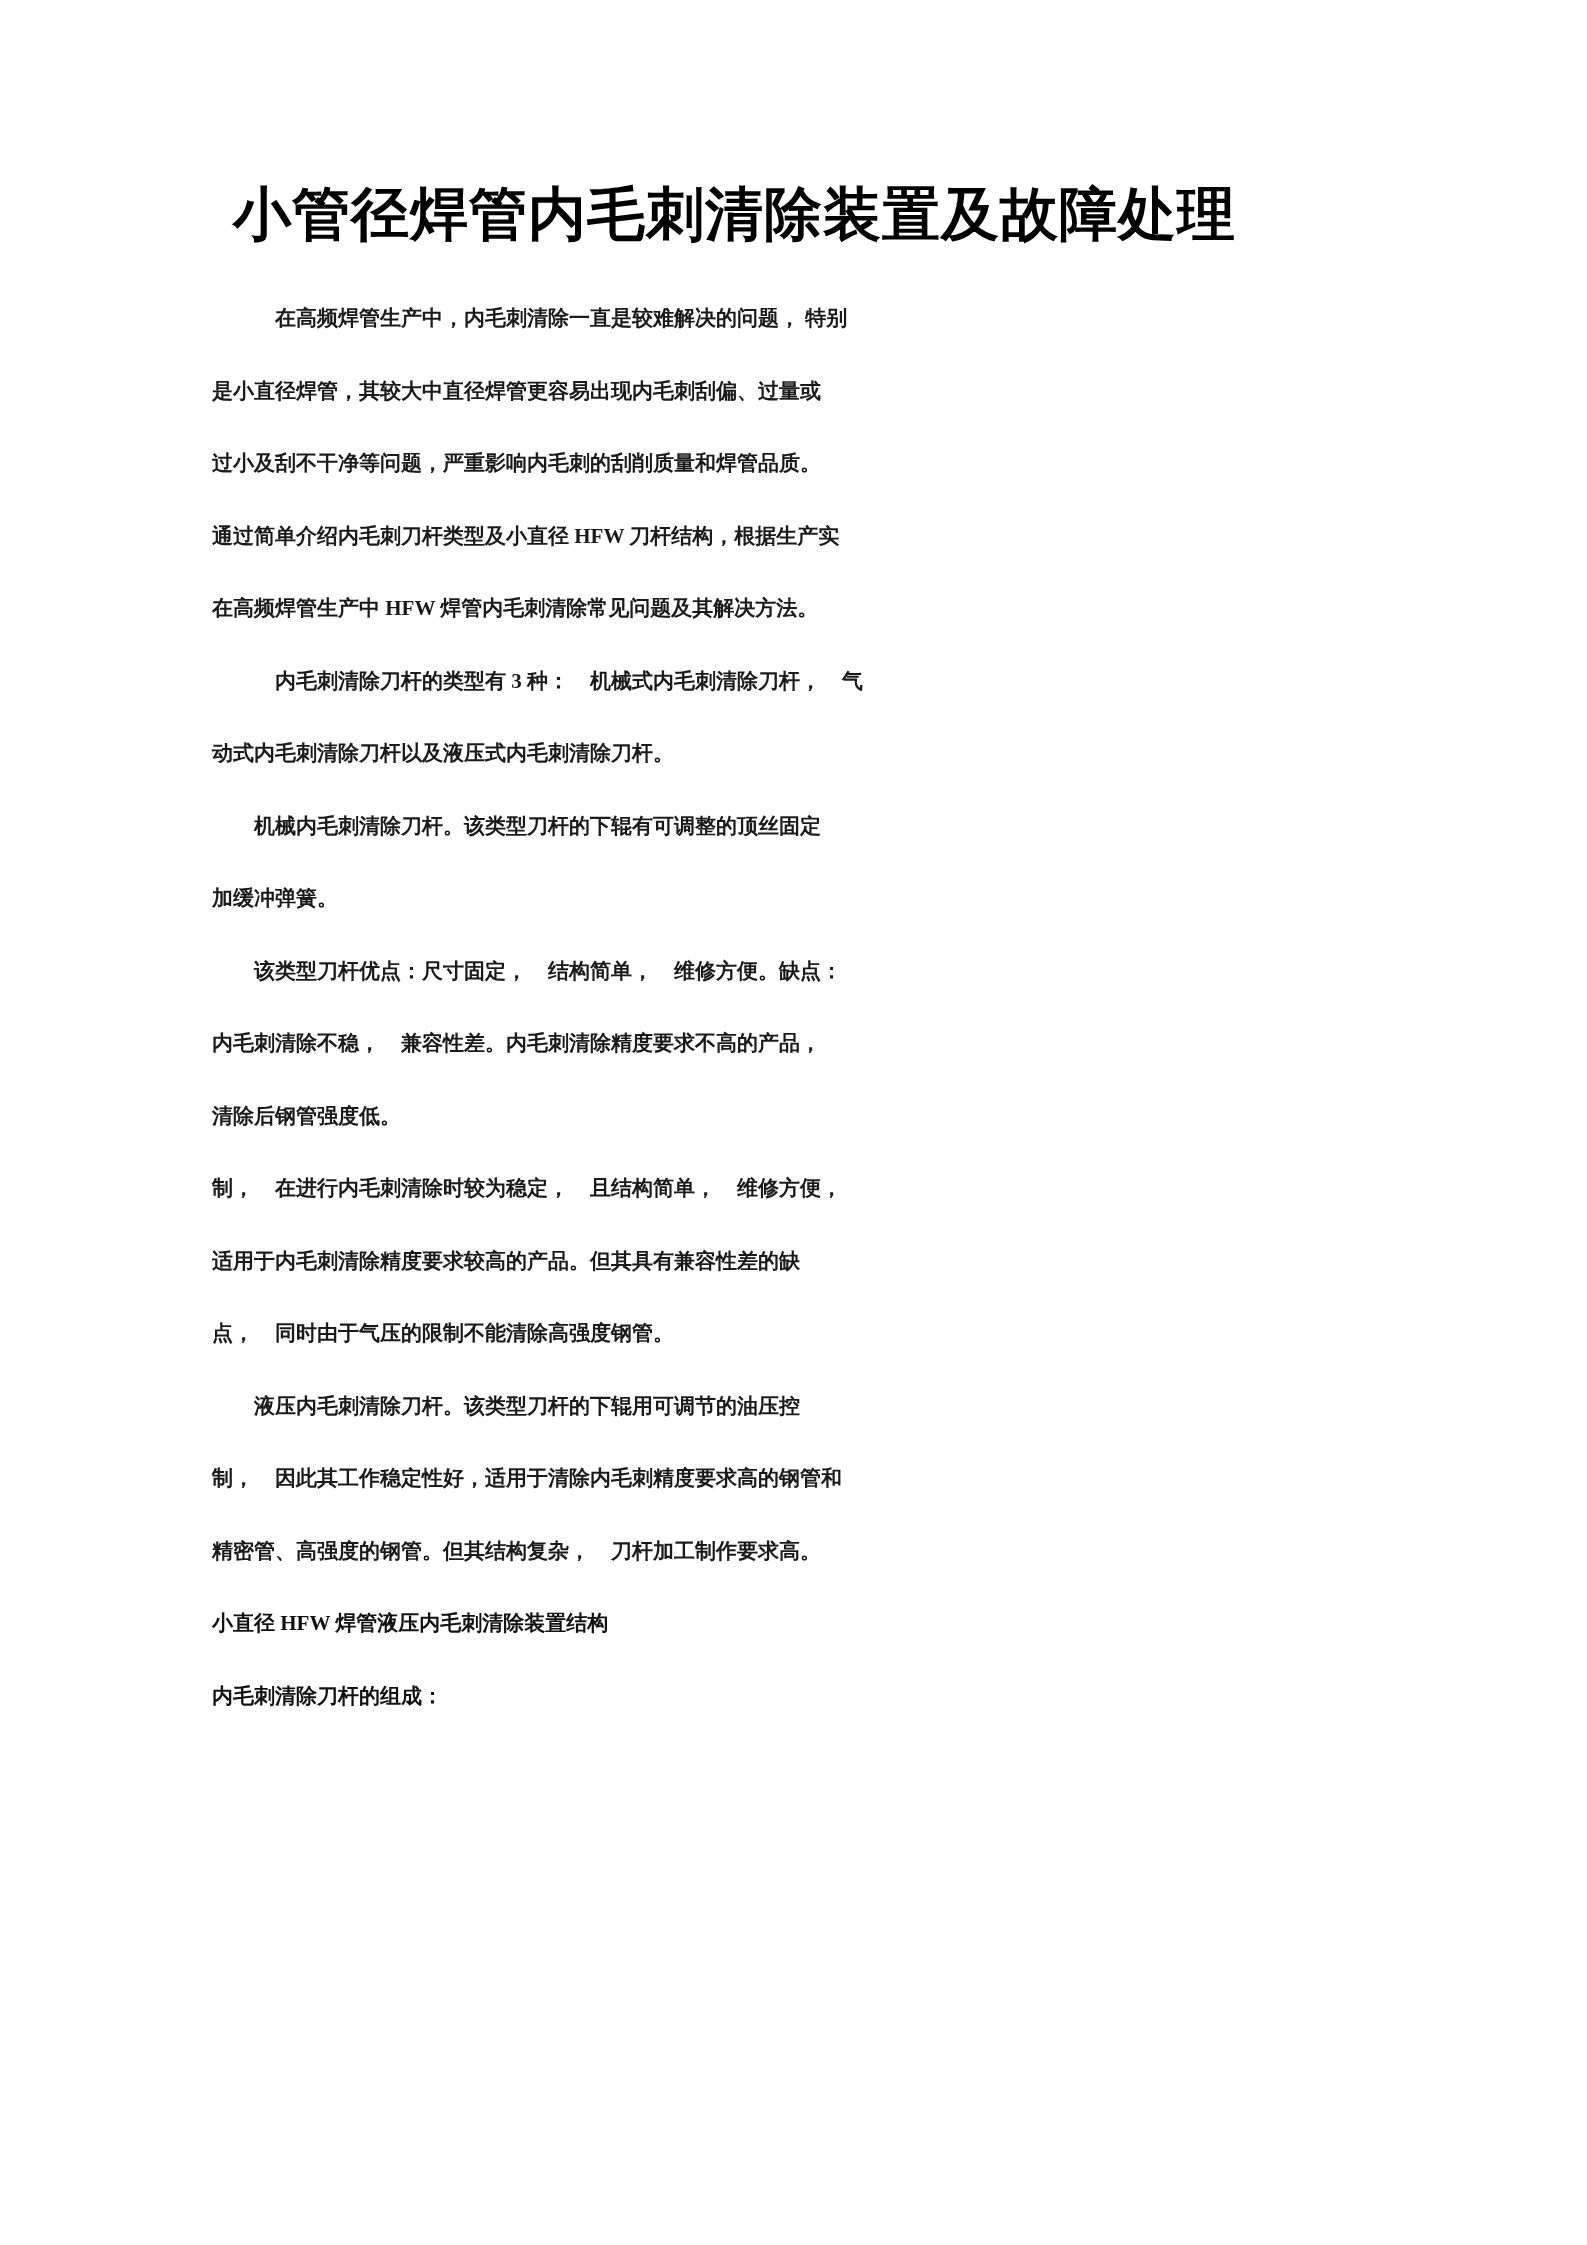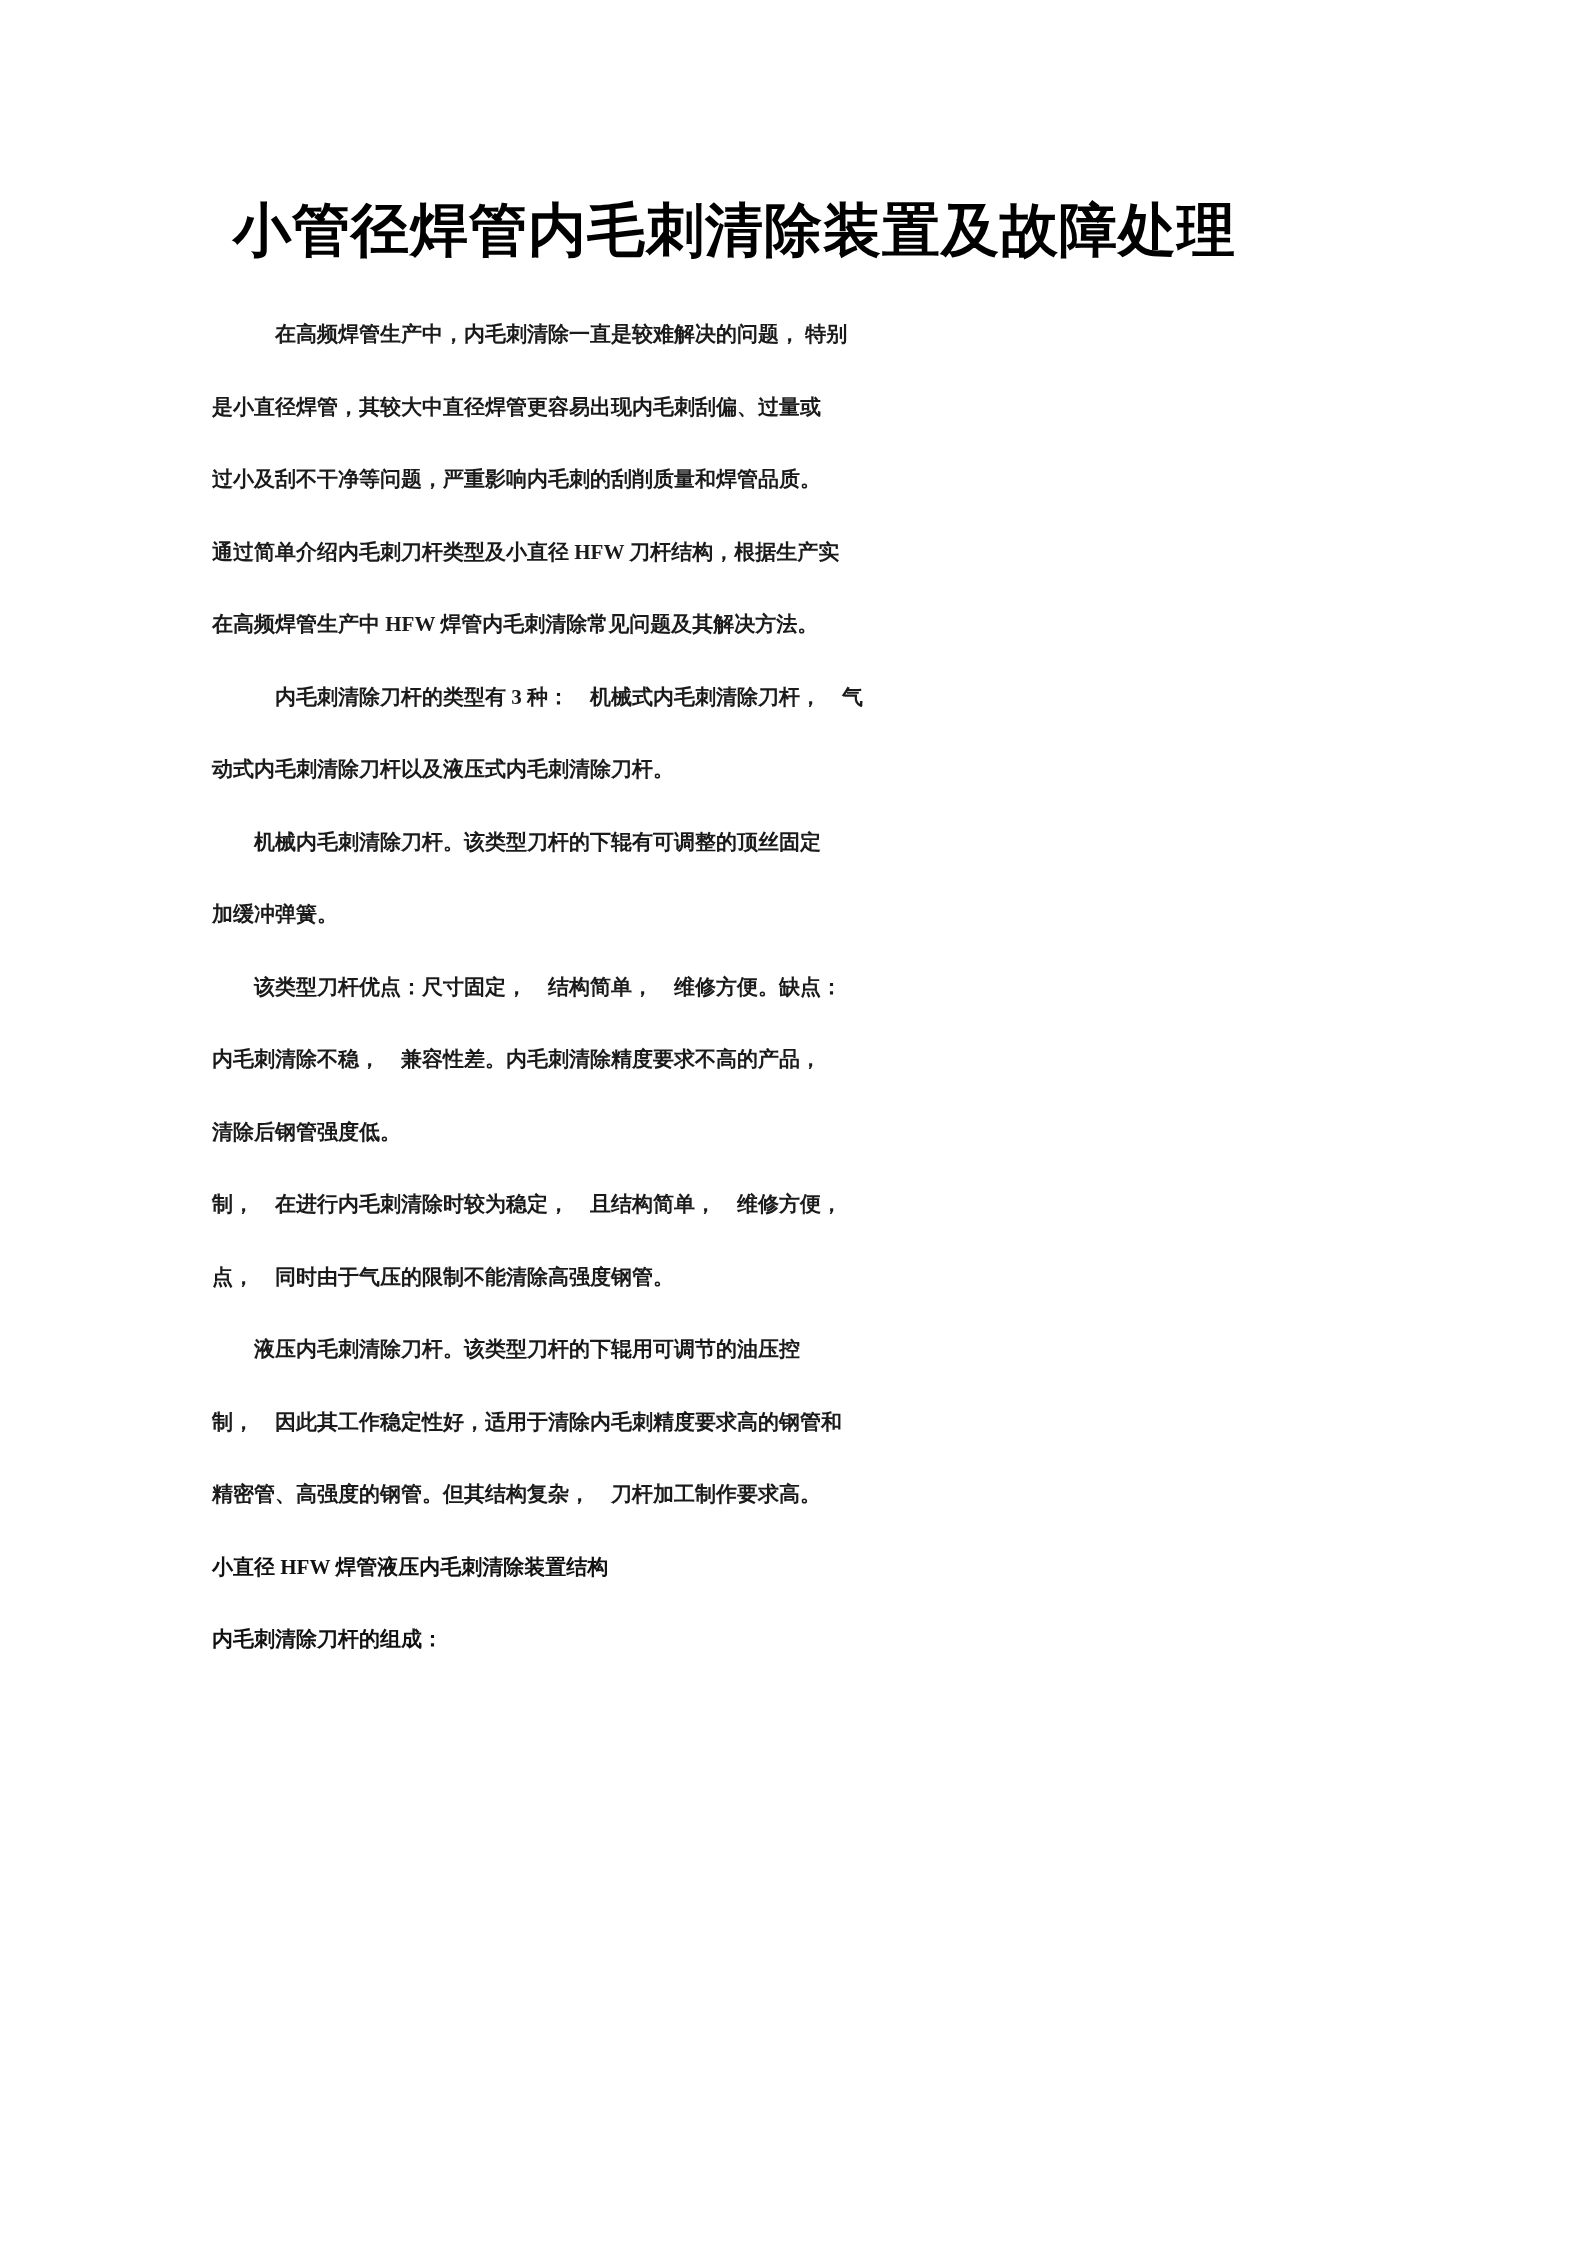--- a/index.html
+++ b/index.html
@@ -10,21 +10,21 @@
   .page {
     position: relative;
     width: 1587px;
     height: 2245px;
     background: #ffffff;
     overflow: hidden;
   }
   .content {
     position: absolute;
     left: 212px;
-    top: 188px;
+    top: 172px;
     width: 1045px;
   }
   .title {
     margin: 0;
     font-family: "Liberation Serif", serif;
     font-weight: 700;
     font-size: 58px;
     line-height: 85px;
     letter-spacing: 1px;
     text-align: center;
@@ -59,20 +59,21 @@
         <div class="line">通过简单介绍内毛刺刀杆类型及小直径 HFW 刀杆结构，根据生产实</div>
         <div class="line">在高频焊管生产中 HFW 焊管内毛刺清除常见问题及其解决方法。</div>
         <div class="line">　　　内毛刺清除刀杆的类型有 3 种：　机械式内毛刺清除刀杆，　气</div>
         <div class="line">动式内毛刺清除刀杆以及液压式内毛刺清除刀杆。</div>
         <div class="line">　　机械内毛刺清除刀杆。该类型刀杆的下辊有可调整的顶丝固定</div>
         <div class="line">加缓冲弹簧。</div>
         <div class="line">　　该类型刀杆优点：尺寸固定，　结构简单，　维修方便。缺点：</div>
         <div class="line">内毛刺清除不稳，　兼容性差。内毛刺清除精度要求不高的产品，</div>
         <div class="line">清除后钢管强度低。</div>
         <div class="line">制，　在进行内毛刺清除时较为稳定，　且结构简单，　维修方便，</div>
+        <div class="line">适用于内毛刺清除精度要求较高的产品。但其具有兼容性差的缺</div>
         <div class="line">点，　同时由于气压的限制不能清除高强度钢管。</div>
         <div class="line">　　液压内毛刺清除刀杆。该类型刀杆的下辊用可调节的油压控</div>
         <div class="line">制，　因此其工作稳定性好，适用于清除内毛刺精度要求高的钢管和</div>
         <div class="line">精密管、高强度的钢管。但其结构复杂，　刀杆加工制作要求高。</div>
         <div class="line heading">小直径 HFW 焊管液压内毛刺清除装置结构</div>
         <div class="line heading">内毛刺清除刀杆的组成：</div>
       </div>
   </div>
 </div>
 

